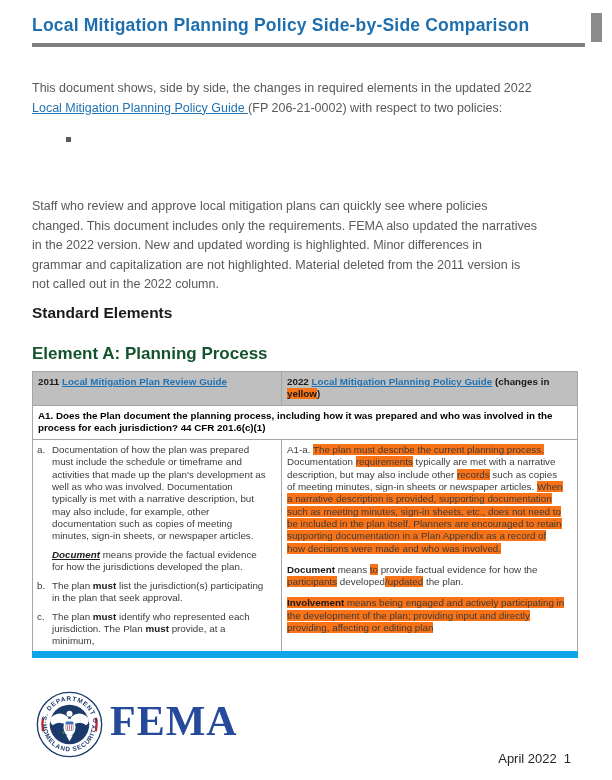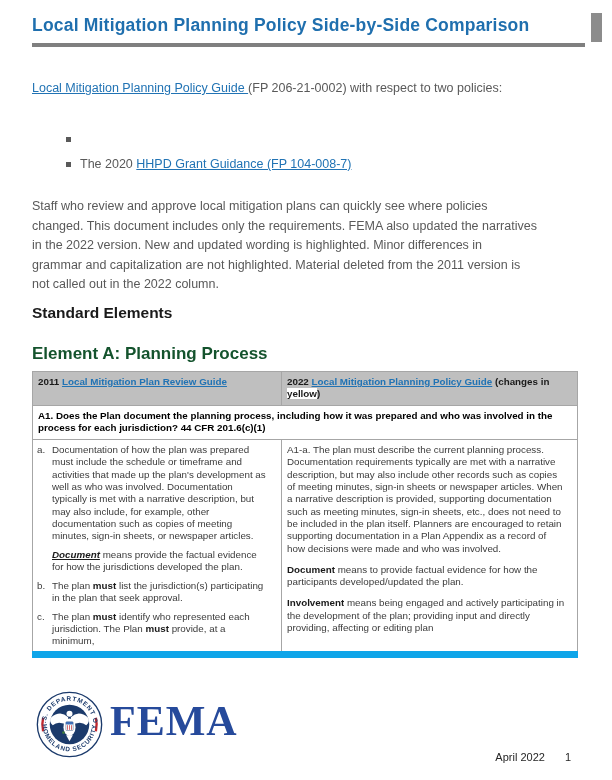--- a/index.html
+++ b/index.html
@@ -3,21 +3,21 @@
 <meta charset="utf-8">
 <style>
   html,body{margin:0;padding:0;}
   body{
     width:612px;height:780px;background:#ffffff;position:relative;overflow:hidden;
     font-family:"Liberation Sans",sans-serif;color:#595959;
   }
   .b{font-weight:bold;color:#1a1a1a;}
   .i{font-style:italic;}
   .u{text-decoration:underline;}
-  .hl{background:#ffffff;}
+  .hl{background:#f97316;}
   .link{color:#2173B4;text-decoration:underline;}
   .thead .link{color:#2173B4;}
   .hl.b{color:#1a1a1a;}
 
   h1{position:absolute;left:32px;top:15px;width:556px;margin:0;
      font-size:17.5px;line-height:21px;font-weight:bold;color:#1F6FAE;letter-spacing:0.2px;}
   .title-rule{position:absolute;left:32px;top:43px;width:553px;height:4px;background:#7F7F7F;}
   .title-tab{position:absolute;left:591px;top:13px;width:11px;height:29px;background:#8C8C8C;}
 
   .body-text{position:absolute;left:32px;width:552px;margin:0;
@@ -42,46 +42,43 @@
   .thead td{background:#BFBFBF;color:#1a1a1a;font-weight:bold;padding:4px 5px;}
   .qrow td{font-weight:bold;color:#000;padding:4px 6px 5px 5px;}
   .content td{padding:4px 0 6px 0;}
   .content .cell-inner{padding:0 6px 0 4px;}
   .li{display:flex;margin-bottom:6px;}
   .lbl{flex:none;width:15px;}
   .litext{flex:1;padding-right:8px;}
   .note{margin:0 8px 7px 15px;}
   .right-cell p{margin:0 0 9px 0;padding:0 12px 0 5px;}
 
-  .footer{position:absolute;top:751px;right:41px;display:flex;gap:20px;
-     font-size:11px;color:#262626;margin-left:28px;}
+  .footer{position:absolute;top:751px;right:41px;display:flex;gap:7px;
+     font-size:13px;color:#262626;margin-left:28px;}
 
   .seal{position:absolute;left:36px;top:691px;width:67px;height:67px;}
   .wordmark{position:absolute;left:110px;top:699px;margin:0;
      font-family:"Liberation Serif",serif;font-weight:bold;font-size:42px;line-height:44px;
      color:#264A9B;letter-spacing:1px;}
 </style>
 </head>
 <body>
 
 <div class="page">
 
   <h1>Local Mitigation Planning Policy Side-by-Side Comparison</h1>
   <div class="title-rule"></div>
   <div class="title-tab"></div>
 
-  <p class="body-text p1"><span class="link">Local Mitigation Planning Policy Guide </span><span>(FP 206-21-0002) with respect to two policies:</span></p>
+  <p class="body-text p1"><span>This document shows, side by side, the changes in required elements in the updated 2022
+</span><span class="link">Local Mitigation Planning Policy Guide </span><span>(FP 206-21-0002) with respect to two policies:</span></p>
 
   <ul class="bullets">
     <li>
       <span class="sq"></span>
-    </li>
-    <li>
-      <span class="sq"></span>
-      <span><span>The 2020 </span><span class="link">HHPD Grant Guidance (FP 104-008-7)</span></span>
     </li>
   </ul>
 
   <p class="body-text p2"><span>Staff who review and approve local mitigation plans can quickly see where policies
 changed. This document includes only the requirements. FEMA also updated the narratives
 in the 2022 version. New and updated wording is highlighted. Minor differences in
 grammar and capitalization are not highlighted. Material deleted from the 2011 version is
 not called out in the 2022 column.</span></p>
 
   <h2>Standard Elements</h2>

